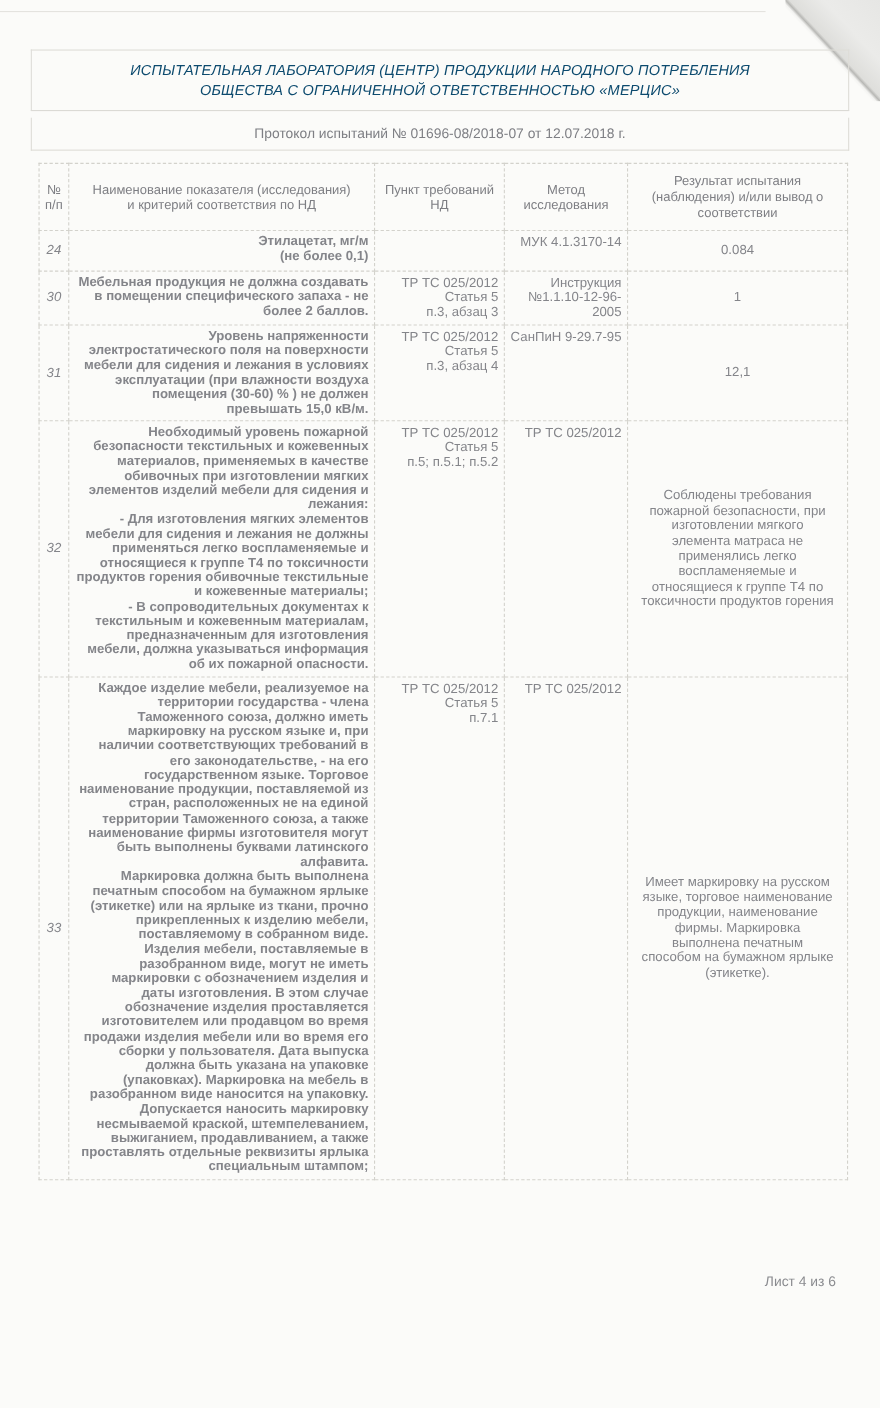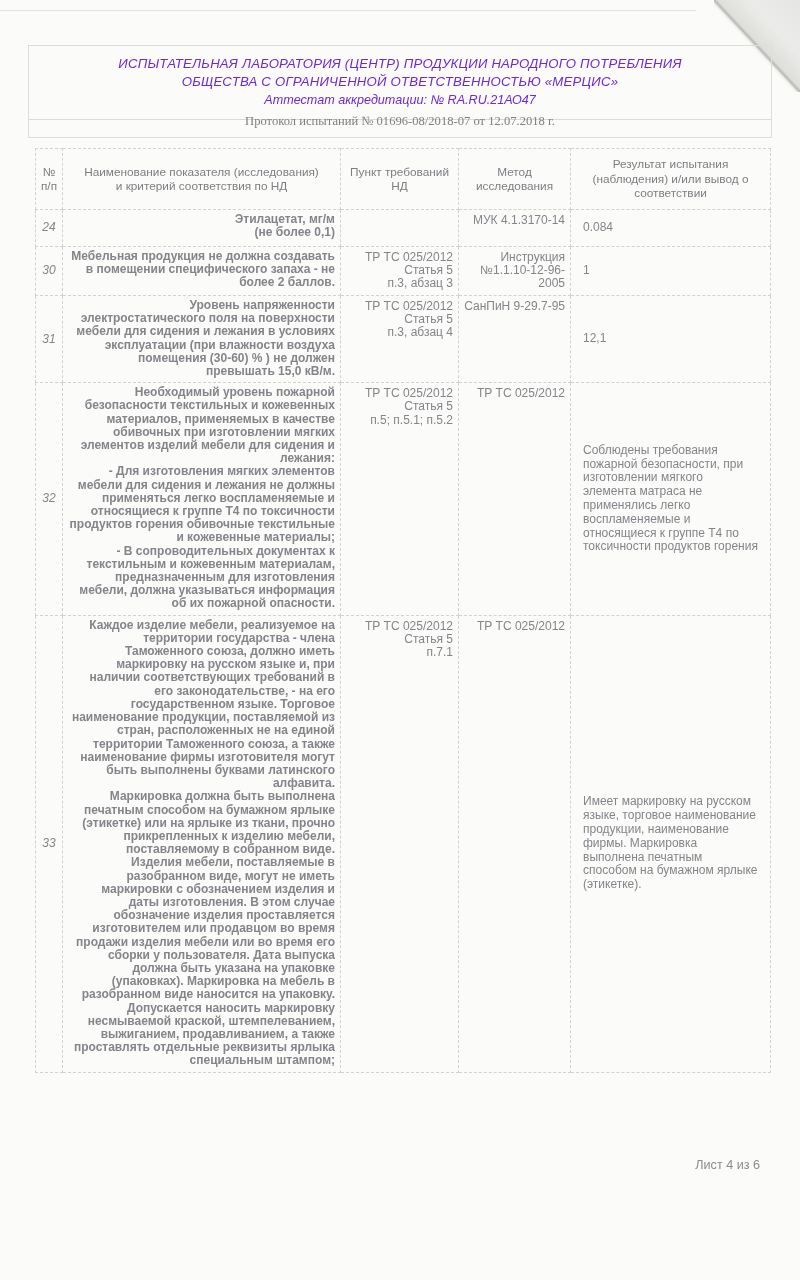--- a/index.html
+++ b/index.html
@@ -20,29 +20,29 @@
     position:absolute; top:0; right:0; width:86px; height:92px;
     background:linear-gradient(to top right,
       rgba(255,255,255,0) 46%, #f3f3f1 48%, #b8b8b5 50%,
       #dededb 52%, #ebebe9 70%, #e6e6e4 100%);
   }
   
   .header-box {
     position:absolute; left:28px; right:28px; top:45px;
     border:1px solid #deddd8; border-bottom:1px solid #dbdad5;
     padding:9px 6px 10px;
-    text-align:center; font-style:italic; color:#6d28d9;
+    text-align:center; font-style:italic; color:#0c4a6e;
   }
   .lab-line { font-size:13.2px; line-height:17.5px; letter-spacing:.2px; }
   .accreditation { font-size:12.6px; line-height:17px; margin-top:2px; }
   .protocol-box {
     position:absolute; left:28px; right:28px; top:107px;
     border:1px solid #deddd8; border-top:none;
     padding:7px 12px 8px;
-    text-align:center; font-size:12.6px; color:#7e7f84;font-family:Liberation Serif, serif;
+    text-align:center; font-size:12.6px; color:#7e7f84;
   }
   
   table.results {
     position:absolute; left:35px; top:148px; width:735px;
     border-collapse:collapse; table-layout:fixed;
   }
   .results th, .results td {
     border:1px dashed #d3d2cc;
     white-space:pre-line;
     font-weight:normal;
@@ -53,21 +53,21 @@
     height:48px;
   }
   .results td {
     font-size:12px; line-height:13.2px;
     vertical-align:top; padding:3px 5px 4px;
   }
   td.c-num  { text-align:center; vertical-align:middle; font-style:italic; padding:3px 1px; }
   td.c-name { text-align:right;font-weight:bold; }
   td.c-clause, td.c-method { text-align:right; padding-top:4px; }
   td.c-result {
-    text-align:left; vertical-align:middle;
+    text-align:center; vertical-align:middle;
     line-height:13.8px; padding:4px 12px;
   }
   tr.h-29 td { height:28px; }
   tr.h-30 td { height:40px; }
   tr.h-31 td { height:72px; }
   tr.h-32 td { height:200px; }
   tr.h-33 td { height:370px; }
   tr.span-row td {
     font-weight:bold; font-size:12.2px; line-height:14.2px;
     color:#6e6f74; text-align:left; padding:3px 2px 4px;
@@ -80,21 +80,20 @@
 </style>
 </head>
 <body>
 
 <div class="top-edge-line"></div>
 <div class="corner-fold"></div>
 
 <div class="header-box">
   <div class="lab-line">ИСПЫТАТЕЛЬНАЯ ЛАБОРАТОРИЯ (ЦЕНТР) ПРОДУКЦИИ НАРОДНОГО ПОТРЕБЛЕНИЯ</div>
   <div class="lab-line">ОБЩЕСТВА С ОГРАНИЧЕННОЙ ОТВЕТСТВЕННОСТЬЮ «МЕРЦИС»</div>
-  <div class="accreditation">Аттестат аккредитации: № RA.RU.21АО47</div>
 </div>
 
 <div class="protocol-box">
   <span>Протокол испытаний № 01696-08/2018-07 от 12.07.2018 г.</span>
 </div>
 
 <table class="results">
   <colgroup>
     <col style="width:27px">
     <col style="width:278px">

